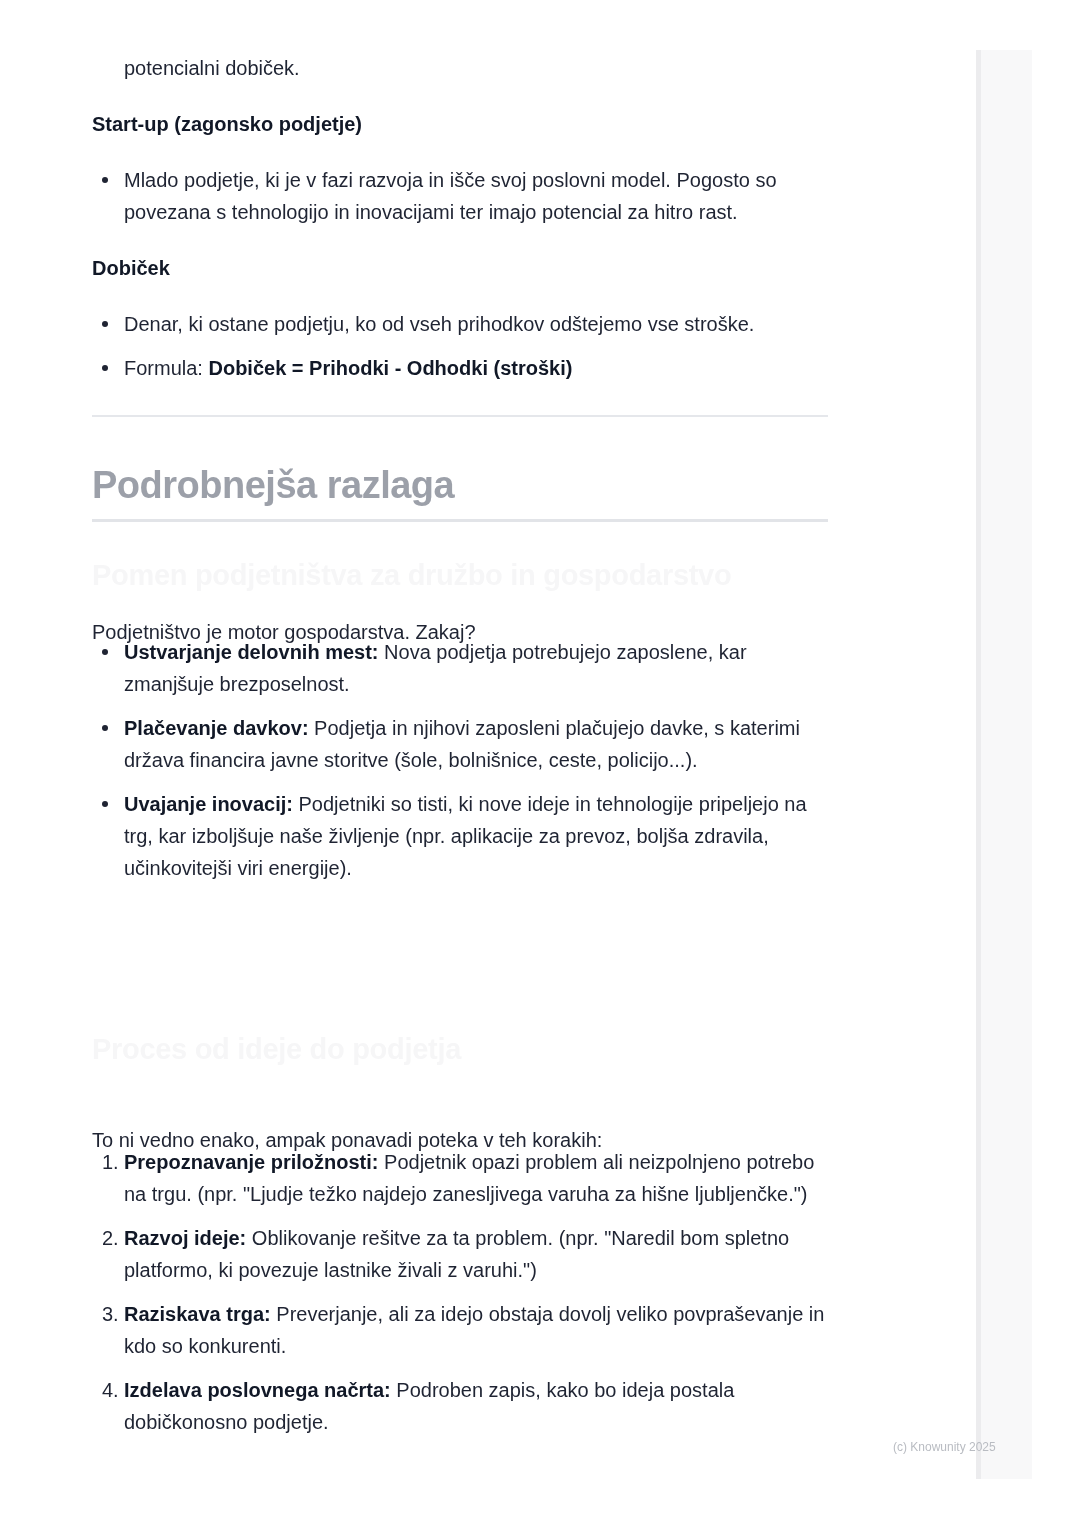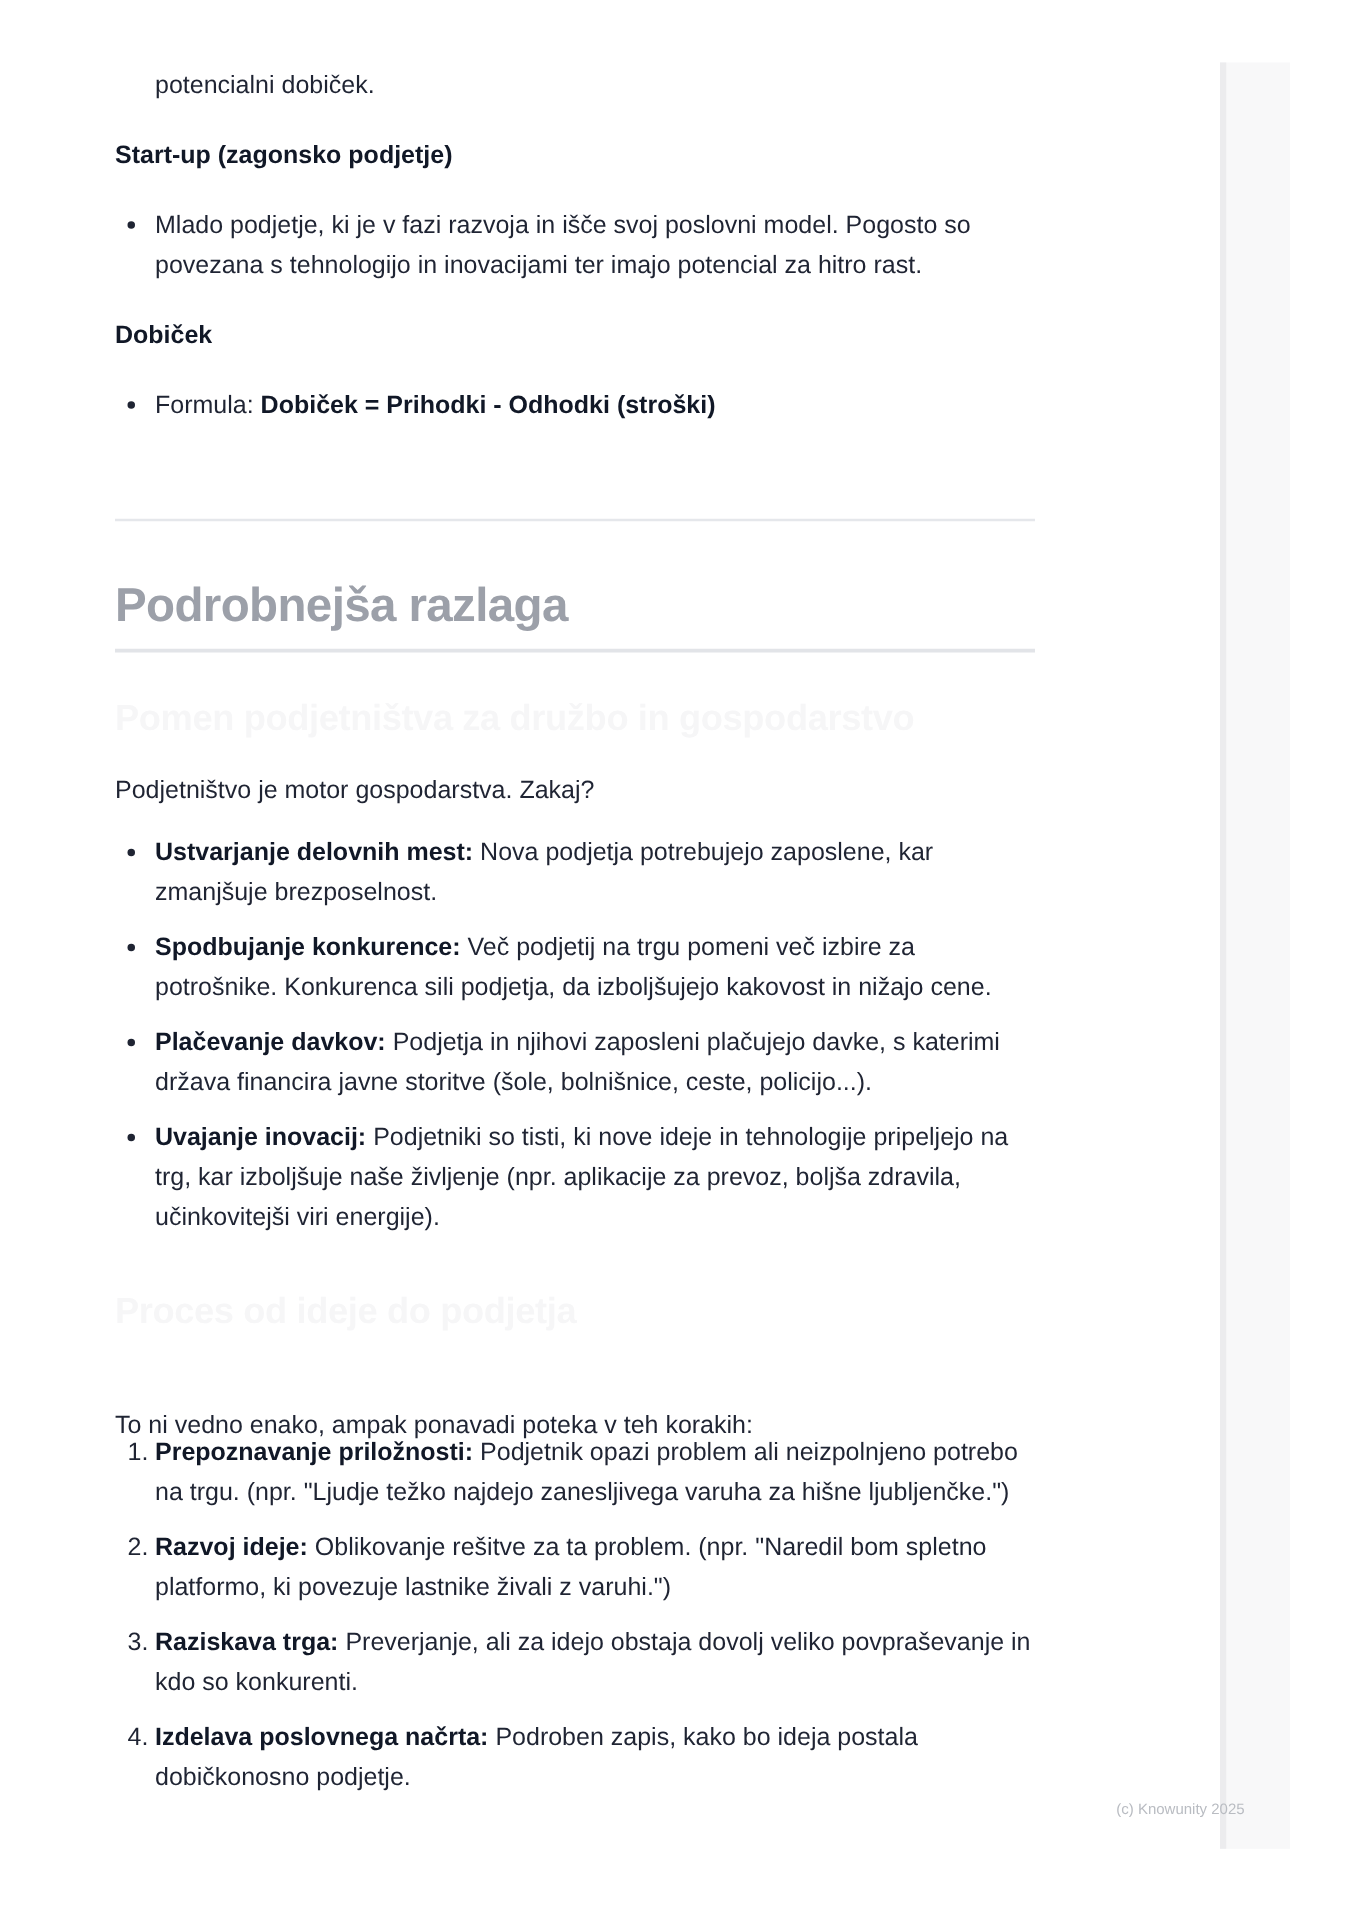--- a/index.html
+++ b/index.html
@@ -54,34 +54,34 @@
 
   <p class="para indent" style="top:52px;">potencialni dobiček.</p>
 
   <div class="term" style="top:108px;">Start-up (zagonsko podjetje)</div>
   <ul class="bullets" style="top:164px;">
     <li><span>Mlado podjetje, ki je v fazi razvoja in išče svoj poslovni model. Pogosto so povezana s tehnologijo in inovacijami ter imajo potencial za hitro rast.</span></li>
   </ul>
 
   <div class="term" style="top:252px;">Dobiček</div>
   <ul class="bullets" style="top:308px;">
+    <li><span>Denar, ki ostane podjetju, ko od vseh prihodkov odštejemo vse stroške.</span></li>
     <li><span>Formula: </span><b>Dobiček = Prihodki - Odhodki (stroški)</b></li>
   </ul>
 
   <div class="hr" style="top:415px;"></div>
 
   <div class="h1" style="top:462px;">Podrobnejša razlaga</div>
   <div class="h1-rule" style="top:519px;"></div>
 
   <div class="h2" style="top:557px;">Pomen podjetništva za družbo in gospodarstvo</div>
   <p class="para" style="top:616px;">Podjetništvo je motor gospodarstva. Zakaj?</p>
 
-  <ul class="bullets" style="top:666px;">
+  <ul class="bullets" style="top:636px;">
     <li><b>Ustvarjanje delovnih mest:</b><span> Nova podjetja potrebujejo zaposlene, kar zmanjšuje brezposelnost.</span></li>
-    <li><b>Spodbujanje konkurence:</b><span> Več podjetij na trgu pomeni več izbire za potrošnike. Konkurenca sili podjetja, da izboljšujejo kakovost in nižajo cene.</span></li>
     <li><b>Plačevanje davkov:</b><span> Podjetja in njihovi zaposleni plačujejo davke, s katerimi država financira javne storitve (šole, bolnišnice, ceste, policijo...).</span></li>
     <li><b>Uvajanje inovacij:</b><span> Podjetniki so tisti, ki nove ideje in tehnologije pripeljejo na trg, kar izboljšuje naše življenje (npr. aplikacije za prevoz, boljša zdravila, učinkovitejši viri energije).</span></li>
   </ul>
 
   <div class="h2" style="top:1031px;">Proces od ideje do podjetja</div>
   <p class="para" style="top:1124px;">To ni vedno enako, ampak ponavadi poteka v teh korakih:</p>
 
   <ol class="steps" style="top:1146px;">
     <li><span class="num">1.</span><b>Prepoznavanje priložnosti:</b><span> Podjetnik opazi problem ali neizpolnjeno potrebo na trgu. (npr. "Ljudje težko najdejo zanesljivega varuha za hišne ljubljenčke.")</span></li>
     <li><span class="num">2.</span><b>Razvoj ideje:</b><span> Oblikovanje rešitve za ta problem. (npr. "Naredil bom spletno platformo, ki povezuje lastnike živali z varuhi.")</span></li>

